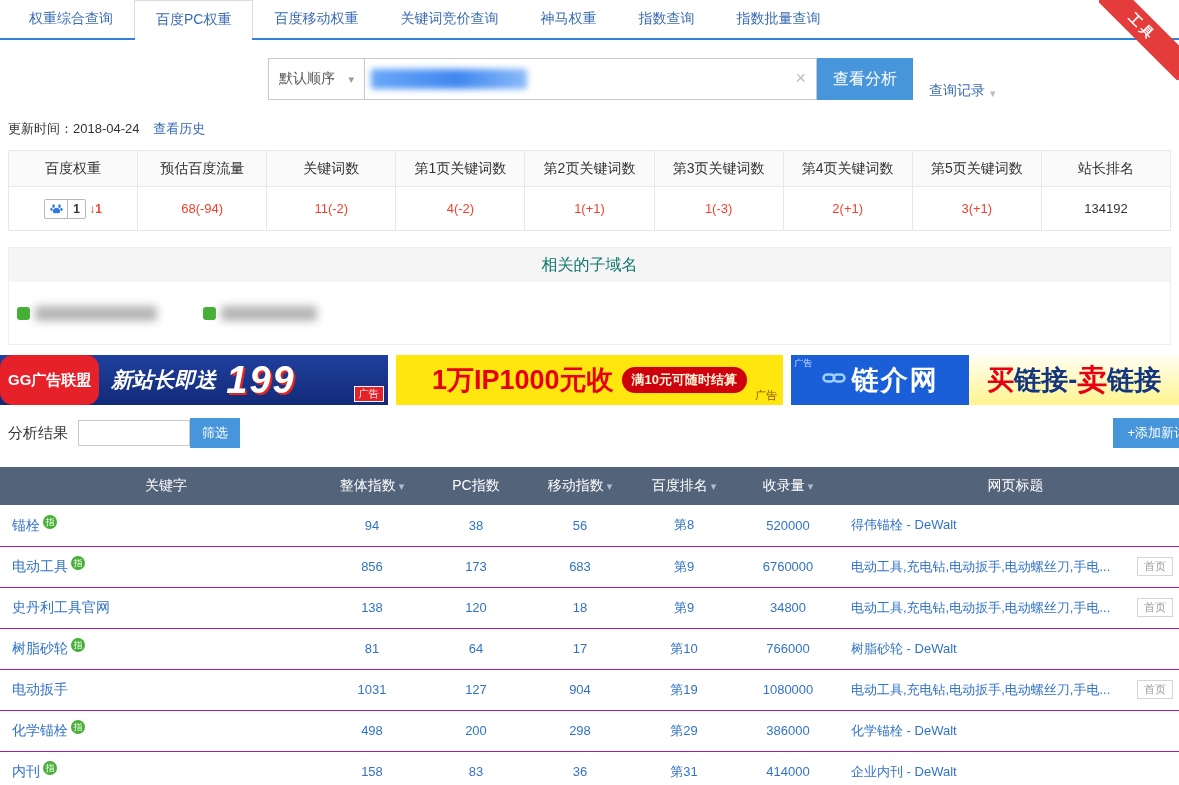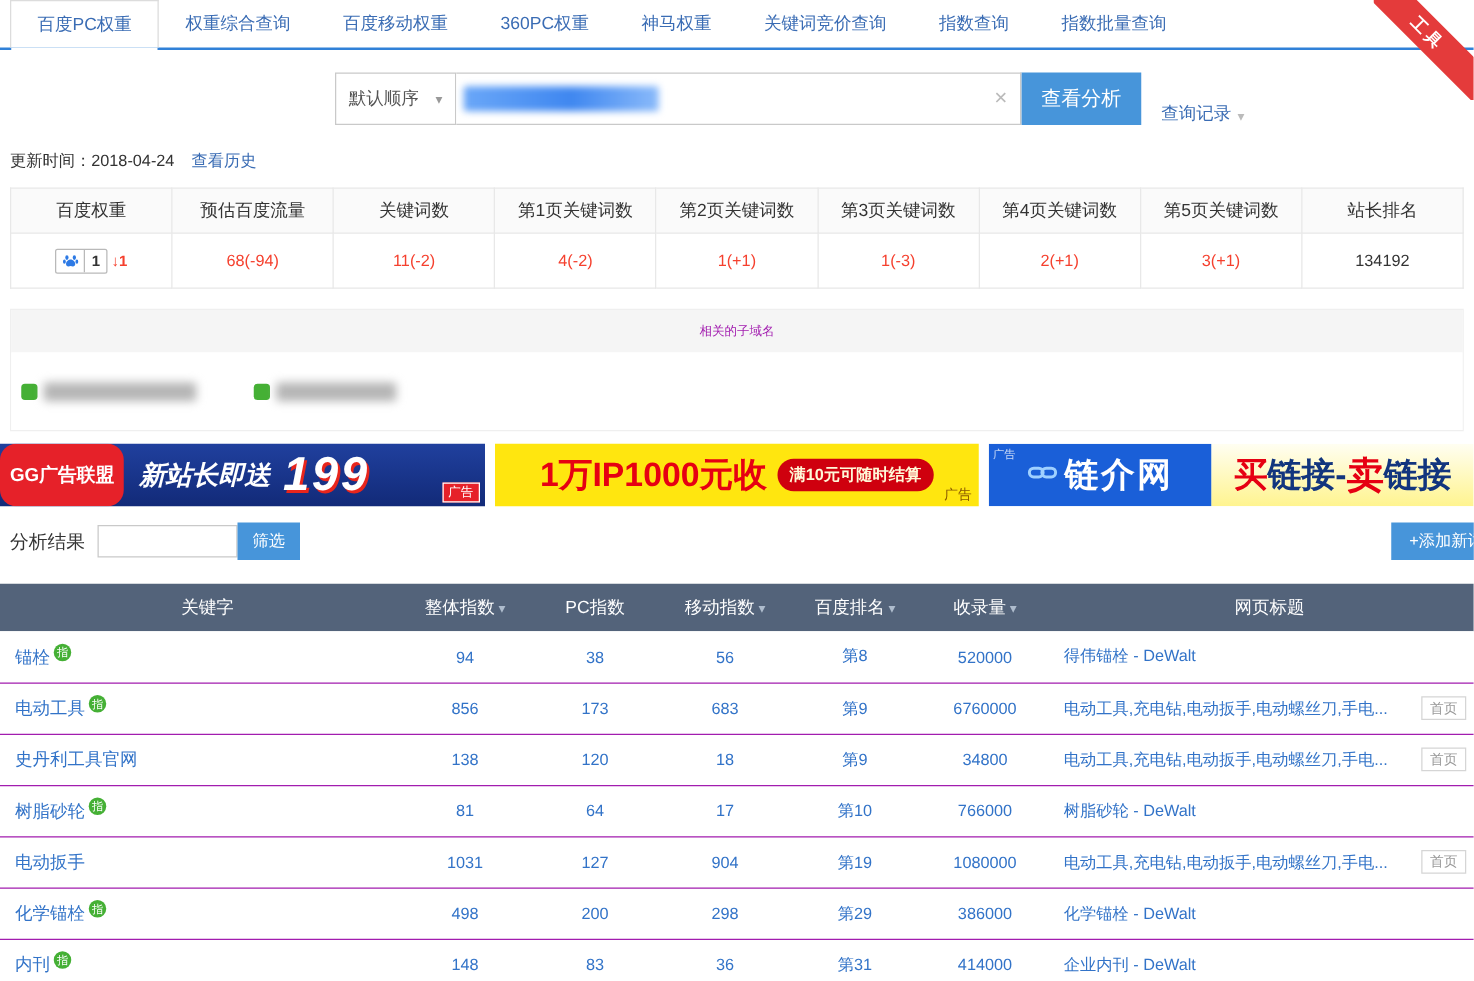--- a/index.html
+++ b/index.html
@@ -48,21 +48,21 @@
   .weight-badge { display:inline-flex; align-items:center; border:1px solid #b9b9b9; border-radius:2px;
     height:20px; overflow:hidden; background:#fff; }
   .weight-badge .paw { display:flex; align-items:center; justify-content:center; width:22px; height:100%; }
   .weight-badge .wnum { display:flex; align-items:center; justify-content:center; width:18px; height:100%;
     border-left:1px solid #b9b9b9; font-size:12px; font-weight:bold; color:#333; }
   .weight-change { color:#f5402e; font-size:12px; font-weight:bold; }
 
   
   .subdomain-box { margin:12px 8px 0; border:1px solid #efefef; }
   .subdomain-header { background:#f5f5f5; height:34px; display:flex; align-items:center;
-    justify-content:center; font-size:10px; color:#a21caf; }
+    justify-content:center; font-size:16px; color:#0f766e; }
   .subdomain-content { background:#fff; height:62px; display:flex; align-items:center; gap:46px; padding-left:8px; }
   .sub-item { display:flex; align-items:center; gap:5px; cursor:pointer; }
   .green-ico { width:13px; height:13px; border-radius:3px; background:#45b035; flex:none; }
   .blur-gray { height:15px; background:#b5b5b5; filter:blur(4px); border-radius:2px; }
   .blur-gray.w1 { width:122px; }
   .blur-gray.w2 { width:96px; }
 
   
   .ads-row { display:flex; gap:8px; margin-top:10px; height:50px; }
   .ad { flex:1; position:relative; display:flex; align-items:center; overflow:hidden; cursor:pointer; }
@@ -114,26 +114,25 @@
   .title-flex { display:flex; align-items:center; }
   .title-link { color:#3273c8; font-size:13px; text-decoration:none; white-space:nowrap;
     overflow:hidden; text-overflow:ellipsis; flex:1; cursor:pointer; }
   .hp-badge { border:1px solid #d5d5d5; color:#999; font-size:11px; padding:1px 6px;
     margin-left:8px; white-space:nowrap; flex:none; }
 </style>
 </head>
 <body>
 
 <div class="tabbar">
+  <div class="tab">权重综合查询</div>
   <div class="tab active">百度PC权重</div>
-  <div class="tab">权重综合查询</div>
   <div class="tab">百度移动权重</div>
-  <div class="tab">360PC权重</div>
+  <div class="tab">关键词竞价查询</div>
   <div class="tab">神马权重</div>
-  <div class="tab">关键词竞价查询</div>
   <div class="tab">指数查询</div>
   <div class="tab">指数批量查询</div>
   <div class="ribbon-wrap">
     <div class="ribbon">工具</div>
   </div>
 </div>
 
 <div class="search-row">
   <div class="sort-select">
     <span>默认顺序</span>
@@ -368,21 +367,21 @@
       <td class="num"><a>第29</a></td>
       <td class="num"><a>386000</a></td>
       <td class="title-cell">
           <div class="title-flex">
             <a class="title-link">化学锚栓 - DeWalt</a>
           </div>
         </td>
     </tr>
     <tr>
       <td class="kw-cell"><a class="kw">内刊</a><span class="kw-badge">指</span></td>
-      <td class="num"><a>148</a></td>
+      <td class="num"><a>158</a></td>
       <td class="num"><a>83</a></td>
       <td class="num"><a>36</a></td>
       <td class="num"><a>第31</a></td>
       <td class="num"><a>414000</a></td>
       <td class="title-cell">
           <div class="title-flex">
             <a class="title-link">企业内刊 - DeWalt</a>
           </div>
         </td>
     </tr>

